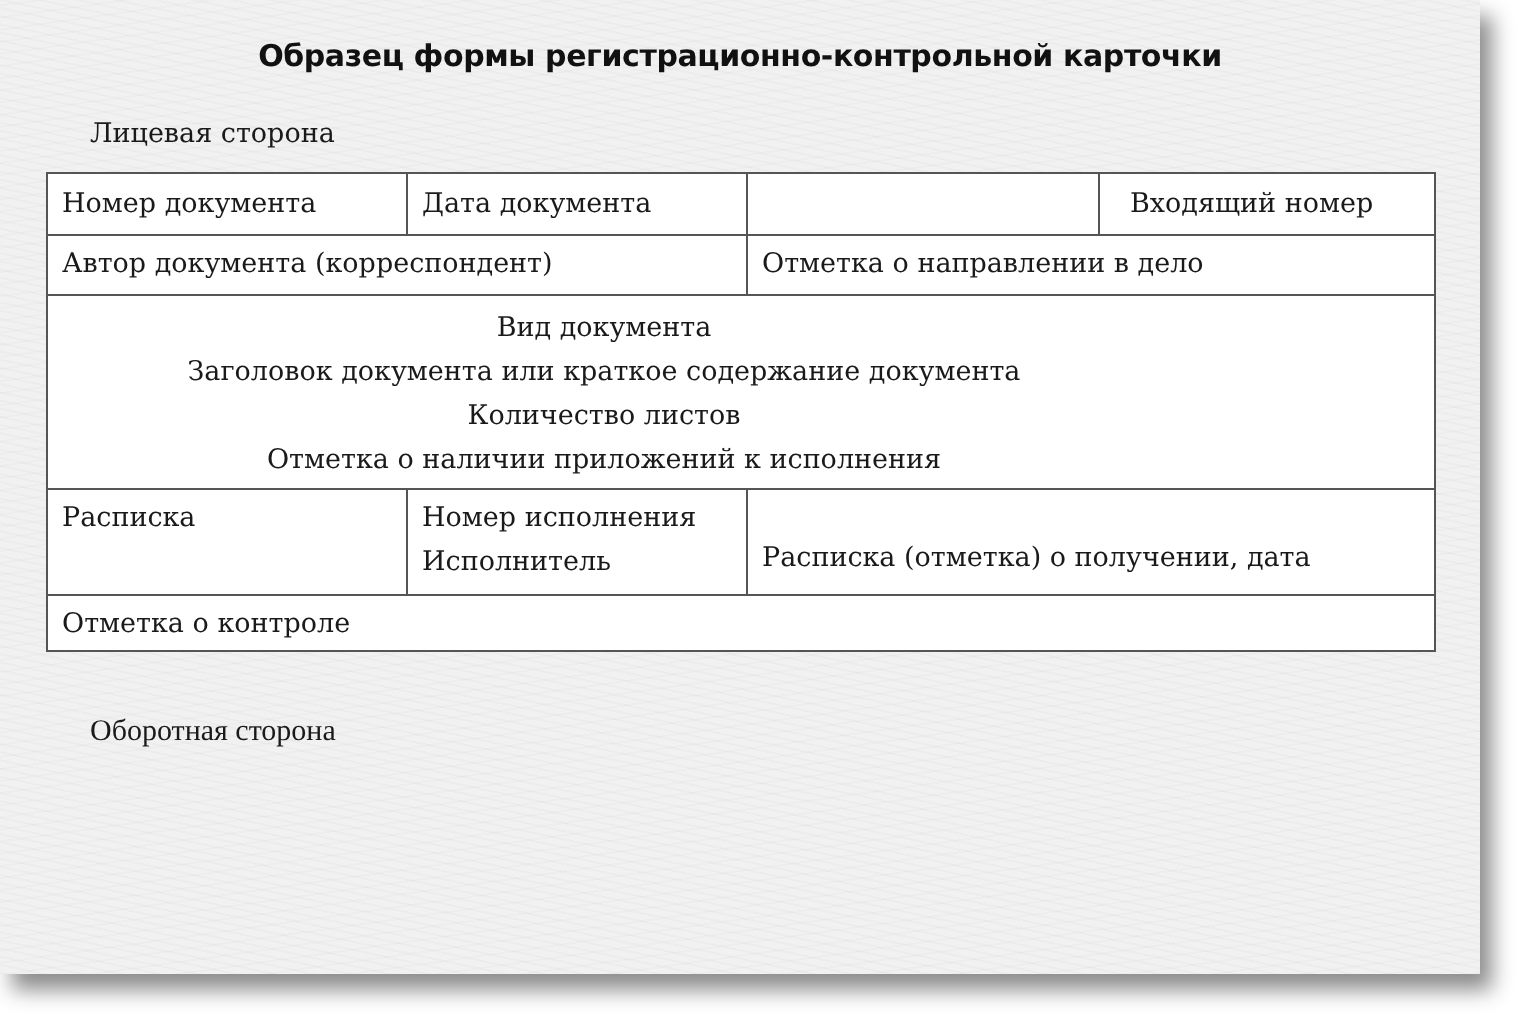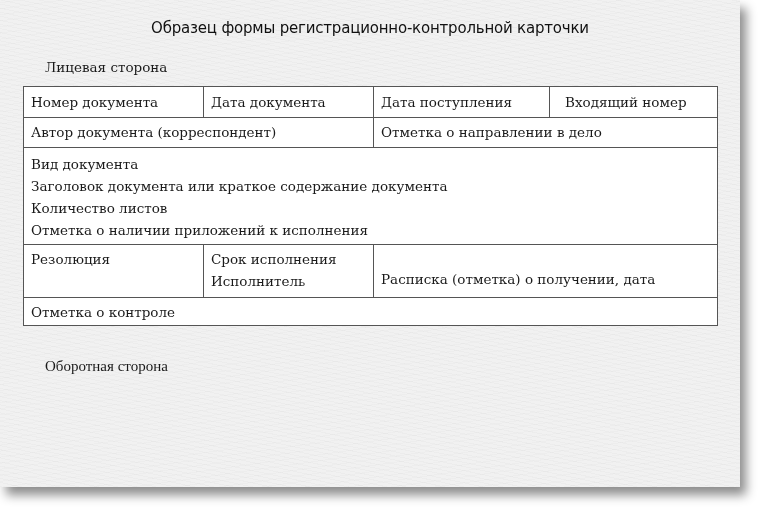--- a/index.html
+++ b/index.html
@@ -27,21 +27,21 @@
         #f1f1f1;
       box-shadow: 6px 8px 10px rgba(0,0,0,0.45);
     }
     .title {
       position: absolute;
       left: 0;
       top: 19px;
       width: 740px;
       text-align: center;
       font-family: "DejaVu Sans", sans-serif;
-      font-weight: normal;
+      font-weight: bold;
       font-size: 15px;
       letter-spacing: -0.2px;
       color: #111;
     }
     .section-label {
       position: absolute;
       left: 45px;
       font-size: 13.5px;
       color: #1a1a1a;
     }
@@ -112,36 +112,35 @@
     <div class="vline" style="left:349px; top:0; height:30px;"></div>
     <div class="vline" style="left:525px; top:0; height:30px;"></div>
 
     <div class="vline" style="left:349px; top:30px; height:30px;"></div>
 
     <div class="vline" style="left:179px; top:157px; height:53px;"></div>
     <div class="vline" style="left:349px; top:157px; height:53px;"></div>
 
     <div class="cell" style="left:0; top:0; width:217px;">Номер документа</div>
     <div class="cell" style="left:180px; top:0; width:170px;">Дата документа</div>
-    <div class="cell" style="left:350px; top:0; width:176px;">Дата поступления</div>
     <div class="cell" style="left:534px; top:0; width:166px;">Входящий номер</div>
 
     <div class="cell" style="left:0; top:30px; width:408px;">Автор документа (корреспондент)</div>
     <div class="cell" style="left:350px; top:30px; width:342px;">Отметка о направлении в дело</div>
 
-    <div class="cell" style="left:0; top:62px; width:556px; padding-top:4px;">
+    <div class="cell" style="left:0; top:62px; width:556px; padding-top:4px;text-align:center;">
       <div>Вид документа</div>
       <div>Заголовок документа или краткое содержание документа</div>
       <div>Количество листов</div>
       <div>Отметка о наличии приложений к исполнения</div>
     </div>
 
-    <div class="cell" style="left:0; top:157px; width:180px;">Резолюция</div>
+    <div class="cell" style="left:0; top:157px; width:180px;">Расписка</div>
     <div class="cell" style="left:180px; top:157px; width:170px;">
-      <div>Срок исполнения</div>
+      <div>Номер исполнения</div>
       <div>Исполнитель</div>
     </div>
     <div class="cell" style="left:350px; top:157px; width:342px;margin-top:20px;">Расписка (отметка) о получении, дата</div>
 
     <div class="cell" style="left:0; top:210px; width:560px;">Отметка о контроле</div>
   </div>
 
   <div class="section-label label-back">Оборотная сторона</div>
 
 

